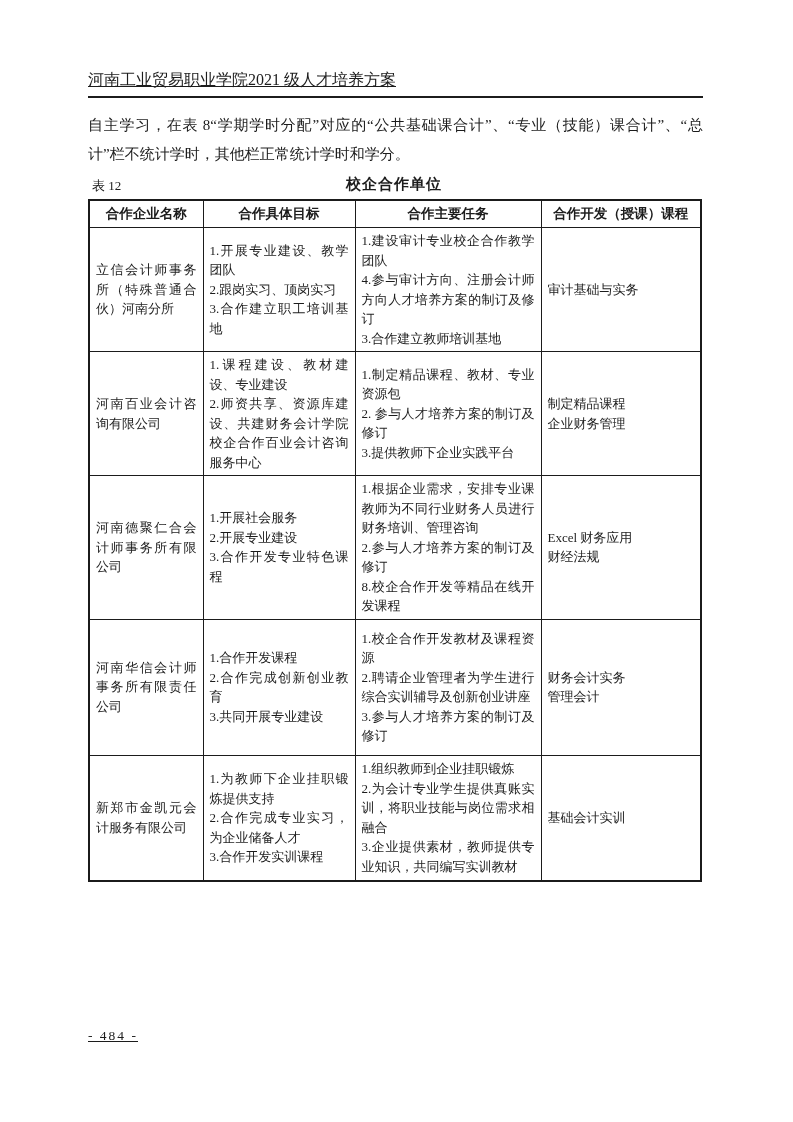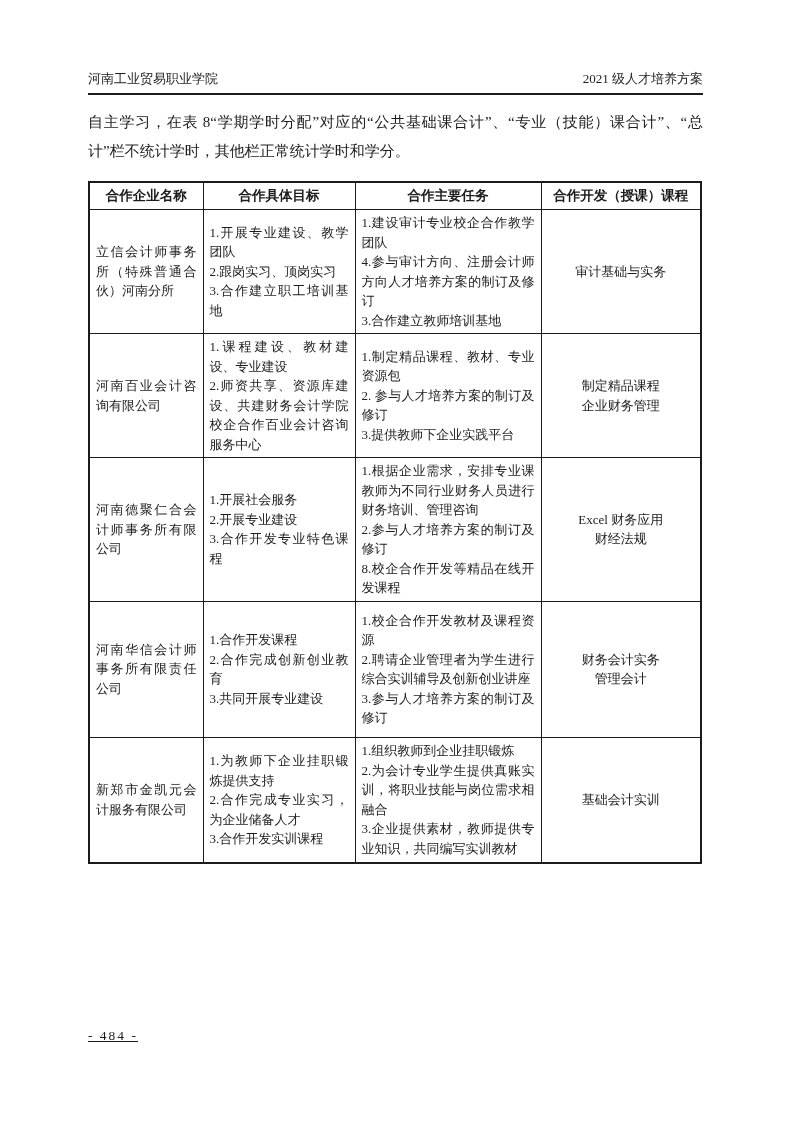--- a/index.html
+++ b/index.html
@@ -9,25 +9,26 @@
     position: relative;
     overflow: hidden;
     font-family: "Liberation Serif", "DejaVu Serif", serif;
     color: #1c1c1c;
   }
   .content { padding: 0 90px 0 88px; }
 
   .page-header {
     margin-top: 70px;
     display: flex;
-    justify-content: space-between;
+    justify-content: flex-start;
     align-items: baseline;
-    font-size: 13px;
+    font-size: 16px;
     padding-bottom: 5px;
     border-bottom: 2.5px solid #1c1c1c;
+    text-decoration: underline;
   }
 
   .intro {
     margin: 13px 0 0 0;
     font-size: 15px;
     line-height: 29px;
     text-align: justify;
   }
 
   .section-heading {
@@ -49,21 +50,21 @@
   }
   .table-title {
     position: absolute; left: 0; right: 0; top: 0;
     text-align: center;
     font-size: 15px;
     font-weight: bold;
     letter-spacing: 1px;
   }
 
   table.coop {
-    margin-top: 15px;
+    margin-top: 4px;
     width: 612px;
     table-layout: fixed;
     border-collapse: collapse;
     border: 2px solid #1b1b1b;
   }
   table.coop th, table.coop td {
     border: 1px solid #1b1b1b;
     padding: 3px 6px;
     vertical-align: middle;
     font-size: 13px;
@@ -78,21 +79,21 @@
   }
   tbody tr:nth-child(1) { height: 117px; }
   tbody tr:nth-child(2) { height: 121px; }
   tbody tr:nth-child(3) { height: 134px; }
   tbody tr:nth-child(4) { height: 136px; }
   tbody tr:nth-child(5) { height: 126px; }
 
   td.col-name  { text-align: justify; padding: 3px 8px; }
   td.col-goals { text-align: justify; }
   td.col-tasks { text-align: justify; }
-  td.col-courses { text-align: center; }
+  td.col-courses { }
   .cell-line { text-align: inherit; }
 
   .page-footer {
     position: absolute;
     left: 88px;
     top: 1028px;
     font-size: 13.5px;
     letter-spacing: 2px;
     text-decoration: underline;
   }
@@ -103,20 +104,24 @@
 <div class="content">
 
   <div class="page-header">
     <span>河南工业贸易职业学院</span>
     <span>2021 级人才培养方案</span>
   </div>
 
   <p class="intro">自主学习，在表 8“学期学时分配”对应的“公共基础课合计”、“专业（技能）课合计”、“总计”栏不统计学时，其他栏正常统计学时和学分。</p>
 
 
+  <div class="caption-row">
+    <span class="table-label">表 12</span>
+    <span class="table-title">校企合作单位</span>
+  </div>
 
   <table class="coop">
     <colgroup>
       <col style="width:114px">
       <col style="width:152px">
       <col style="width:186px">
       <col style="width:160px">
     </colgroup>
     <thead>
       <tr>

